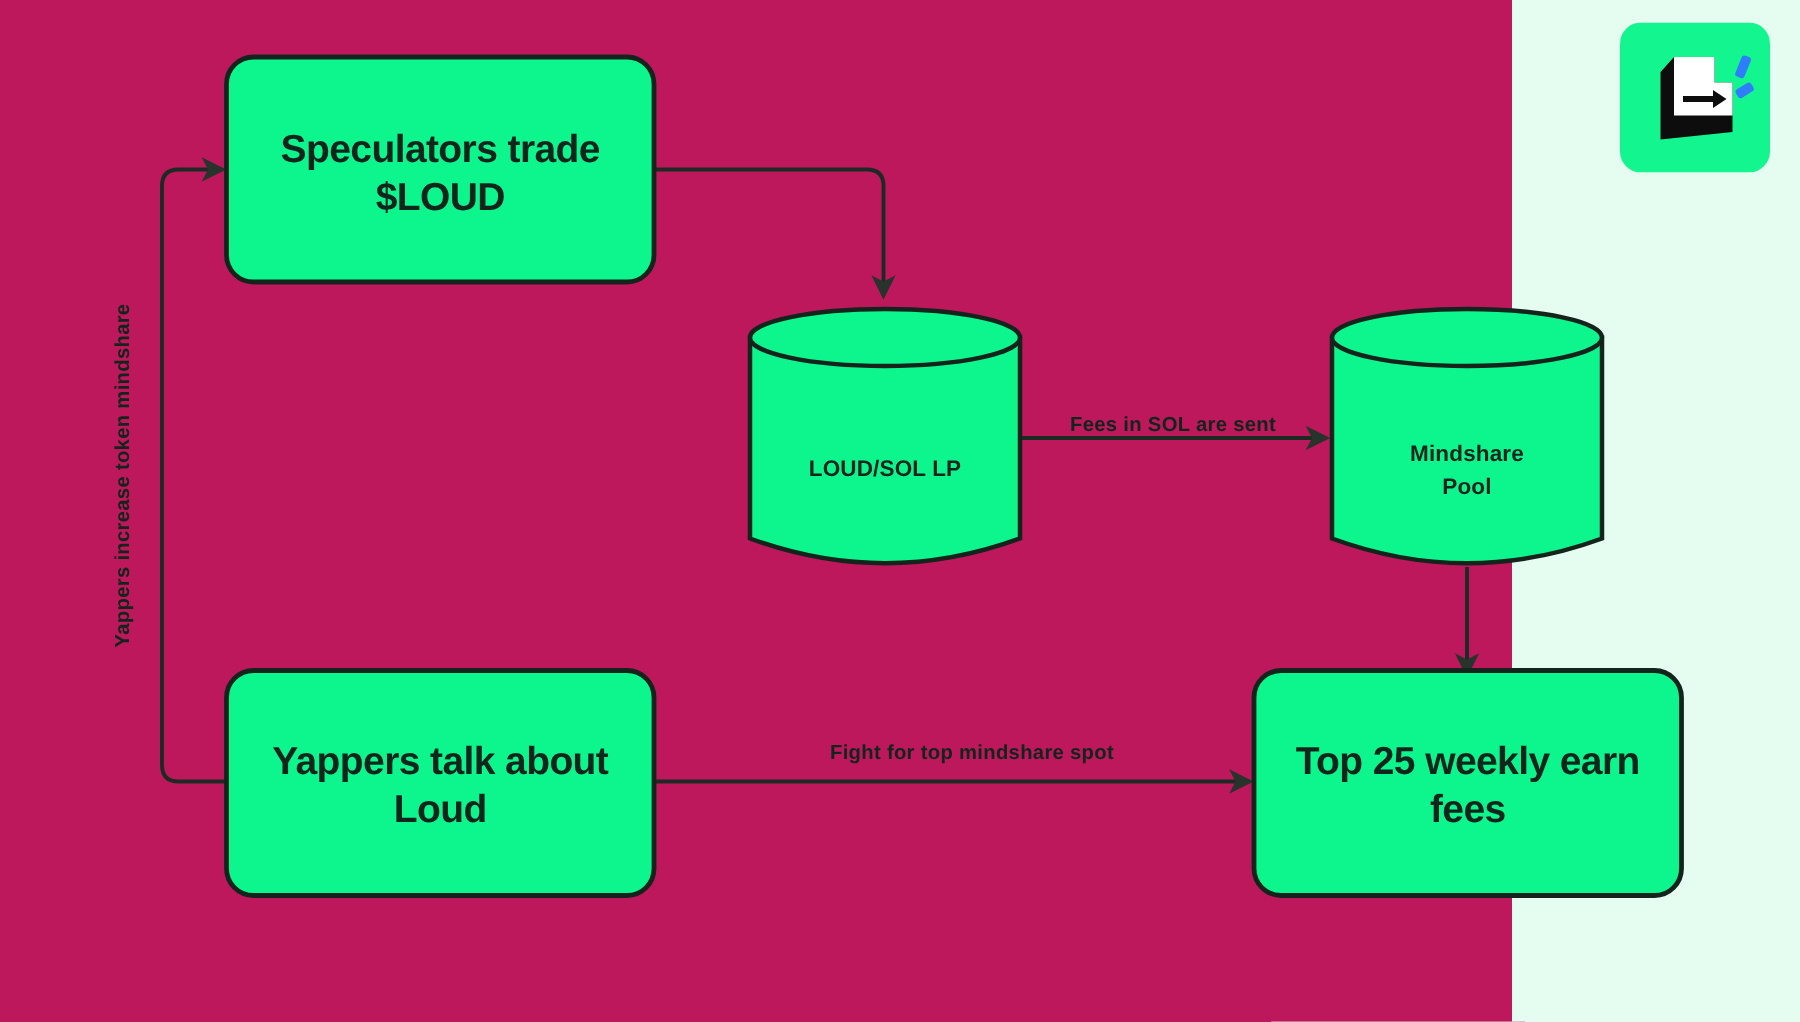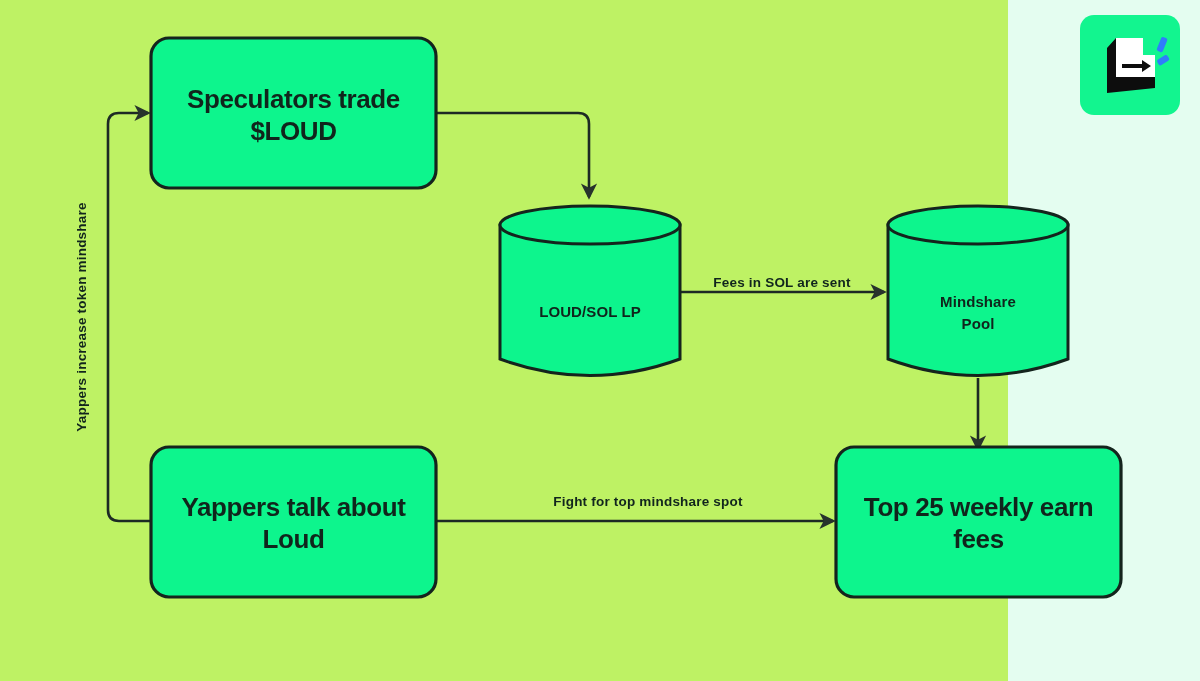--- a/index.html
+++ b/index.html
@@ -10,21 +10,21 @@
   body {
     width: 1200px;
     height: 681px;
     overflow: hidden;
     font-family: "Liberation Sans", sans-serif;
   }
   #canvas {
     position: relative;
     width: 1008px;
     height: 681px;
-    background: #bef264;
+    background: #be185d;
   }
   #diagram-svg {
     position: absolute;
     left: 0;
     top: 0;
     width: 1200px;
     height: 681px;
   }
   .node-label {
     font-family: "Liberation Sans", sans-serif;

